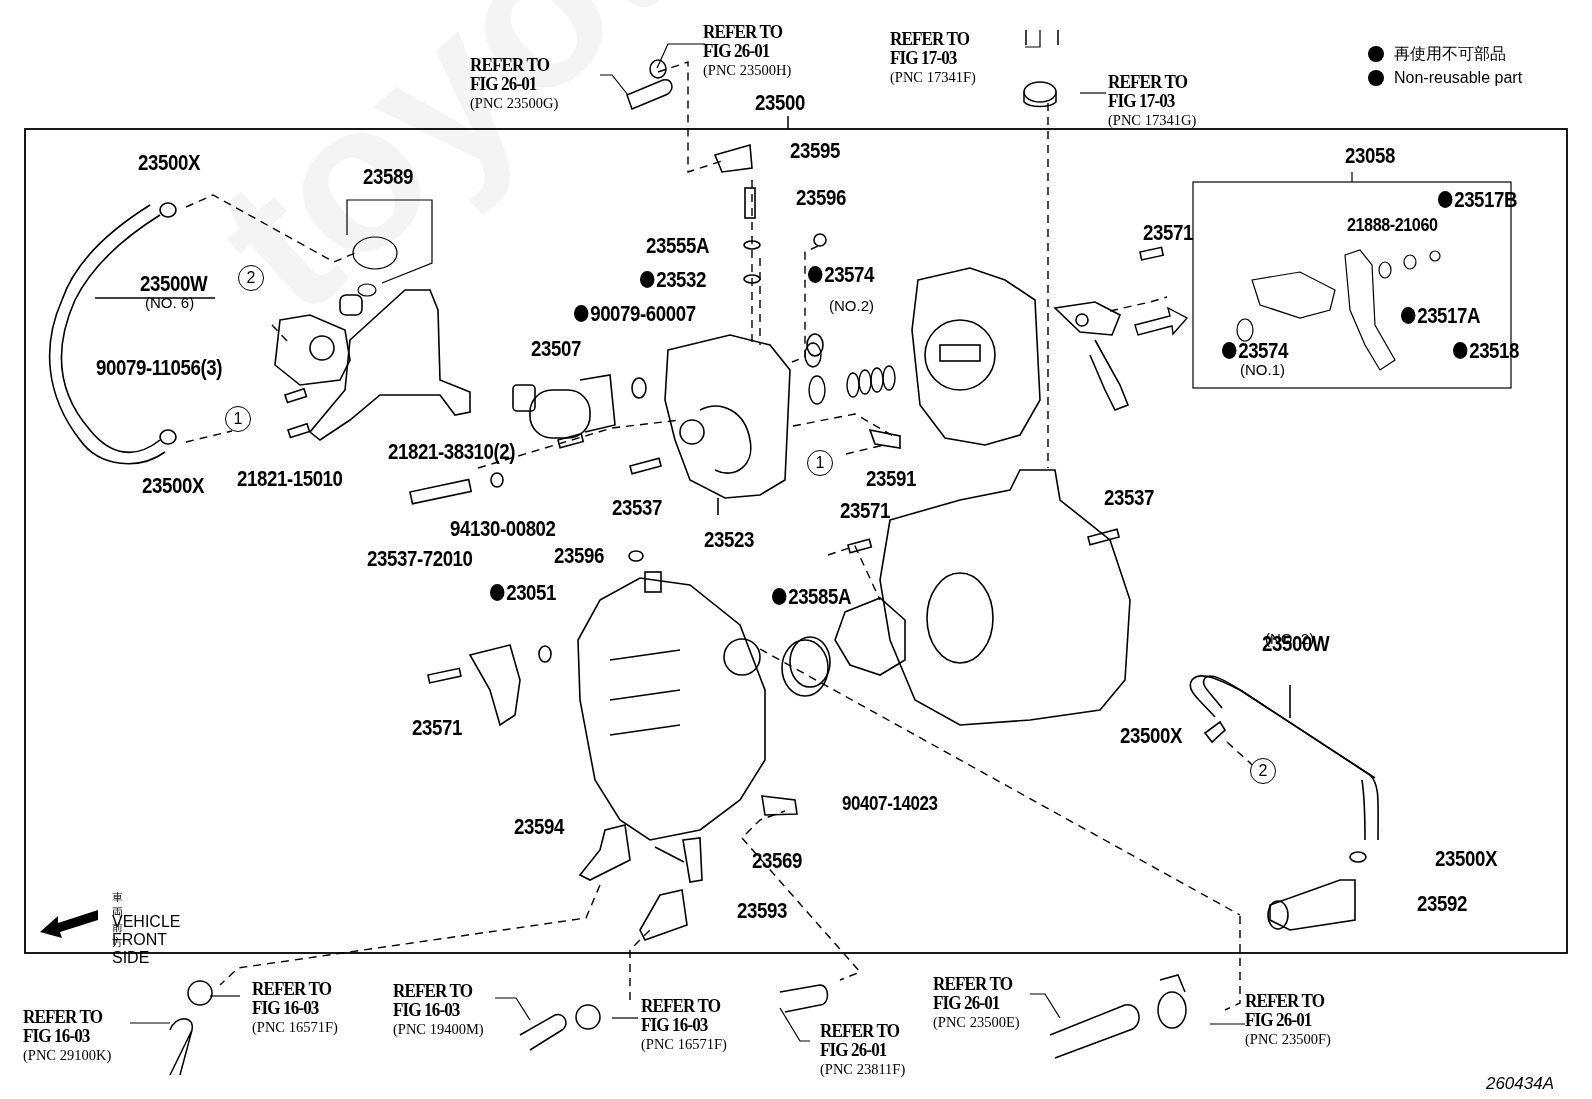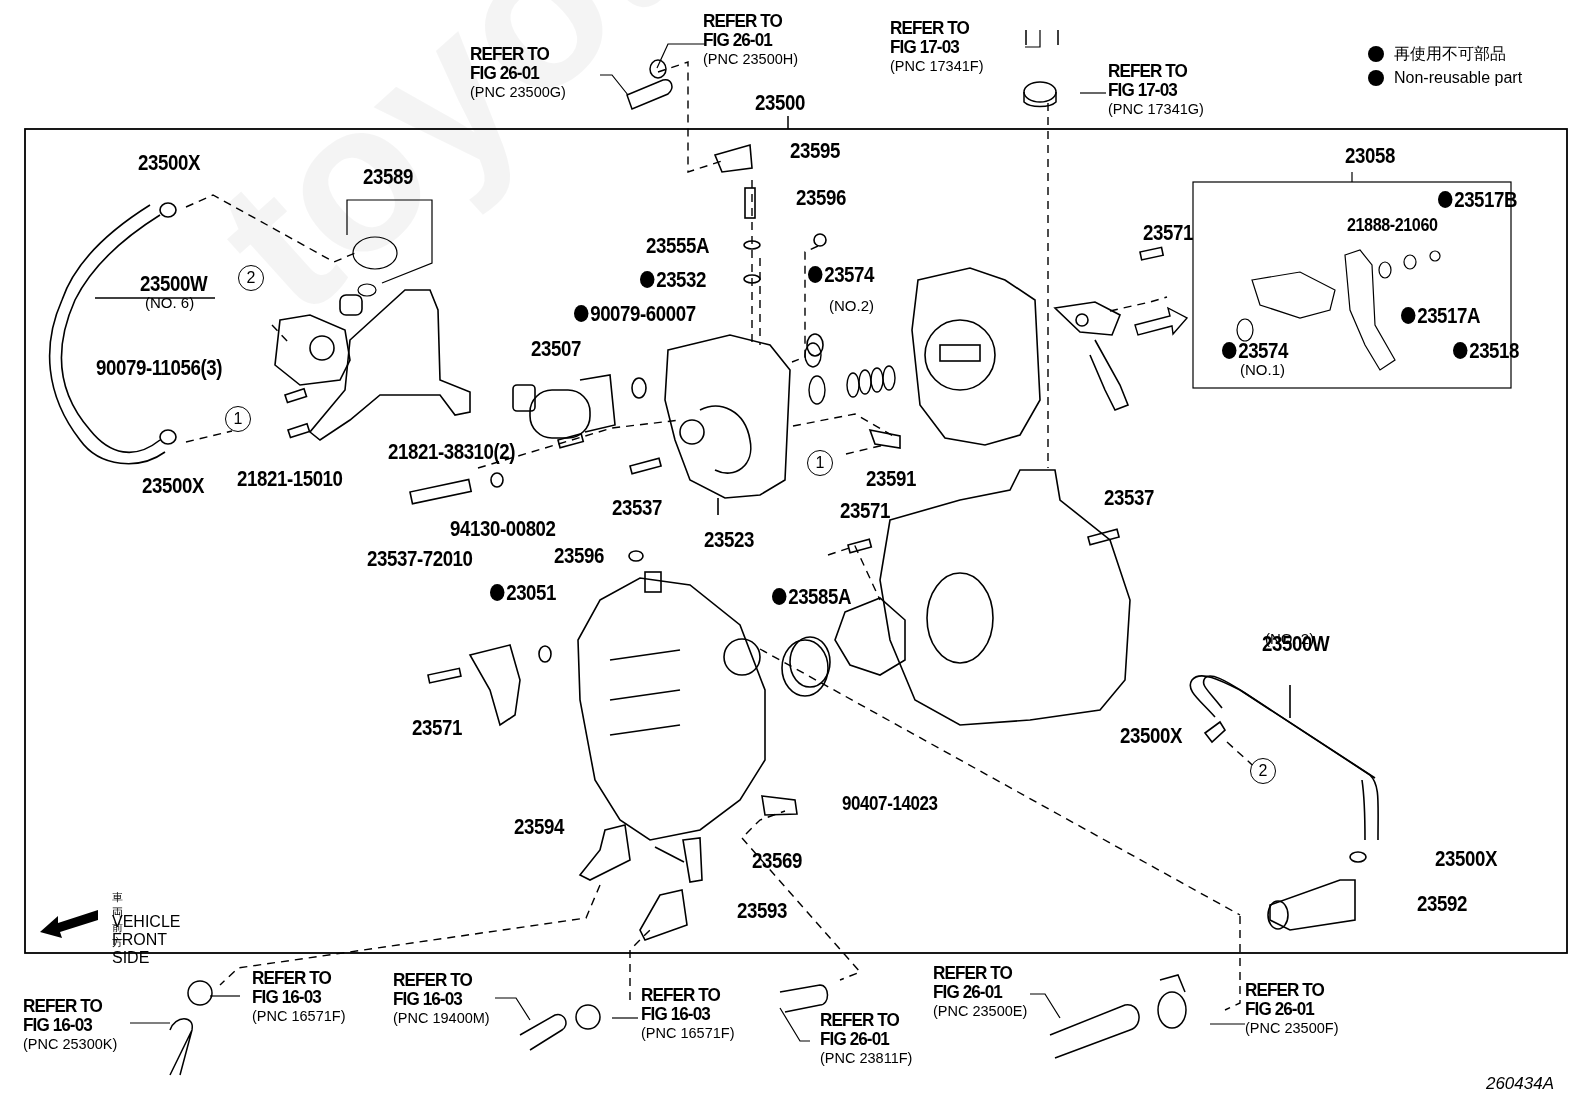--- a/index.html
+++ b/index.html
@@ -4,21 +4,21 @@
 <style>
   html, body { margin: 0; padding: 0; background: #ffffff; }
   body { width: 1592px; height: 1099px; position: relative; overflow: hidden;
          font-family: "Liberation Sans", sans-serif; color: #000; }
   #art { position: absolute; left: 0; top: 0; width: 1592px; height: 1099px; }
   .lbl { position: absolute; white-space: nowrap; line-height: 1;
          font-family: "Liberation Sans Narrow", "Liberation Sans", sans-serif;
          font-weight: bold; font-size: 22px; letter-spacing: -0.5px; transform: scaleX(0.85); transform-origin: left top; cursor: pointer; }
   .lbl .dot { display: inline-block; width: 17px; height: 17px; border-radius: 50%; background: #000; margin-right: 2px; vertical-align: -1px; }
   .sub { position: absolute; white-space: nowrap; font-family: "Liberation Sans", sans-serif; font-size: 15px; line-height: 1; }
-  .ref { position: absolute; white-space: nowrap; font-family: Liberation Sans, sans-serif; line-height: 1; cursor: pointer; }
+  .ref { position: absolute; white-space: nowrap; font-family: Liberation Serif, serif; line-height: 1; cursor: pointer; margin-top: 11px; }
   .ref .r1, .ref .r2 { display: block; font-weight: bold; font-size: 19px; letter-spacing: -1px; transform: scaleX(0.9); transform-origin: left; }
   .ref .r3 { display: block; font-size: 14.5px; margin-top: 3px; }
   .legend { position: absolute; left: 1368px; top: 42px; font-size: 16px; }
   .legend div { height: 24px; display: flex; align-items: center; }
   .legend .ldot { width: 16px; height: 16px; border-radius: 50%; background: #000; margin-right: 10px; }
   .front { position: absolute; left: 36px; top: 890px; }
   .front .ja { position: absolute; left: 76px; top: 0; font-size: 11px; }
   .front .en { position: absolute; left: 76px; top: 23px; font-size: 16px; }
   .front svg { position: absolute; left: 0; top: 14px; }
   .figno { position: absolute; right: 38px; top: 1074px; font-size: 17px; font-style: italic; }
@@ -285,21 +285,21 @@
   <span class="r3">(PNC 17341F)</span>
 </div>
 <div class="ref" style="left:1108px;top:61px;">
   <span class="r1">REFER TO</span>
   <span class="r2">FIG 17-03</span>
   <span class="r3">(PNC 17341G)</span>
 </div>
 <div class="ref" style="left:23px;top:996px;">
   <span class="r1">REFER TO</span>
   <span class="r2">FIG 16-03</span>
-  <span class="r3">(PNC 25300K)</span>
+  <span class="r3">(PNC 29100K)</span>
 </div>
 <div class="ref" style="left:252px;top:968px;">
   <span class="r1">REFER TO</span>
   <span class="r2">FIG 16-03</span>
   <span class="r3">(PNC 16571F)</span>
 </div>
 <div class="ref" style="left:393px;top:970px;">
   <span class="r1">REFER TO</span>
   <span class="r2">FIG 16-03</span>
   <span class="r3">(PNC 19400M)</span>

